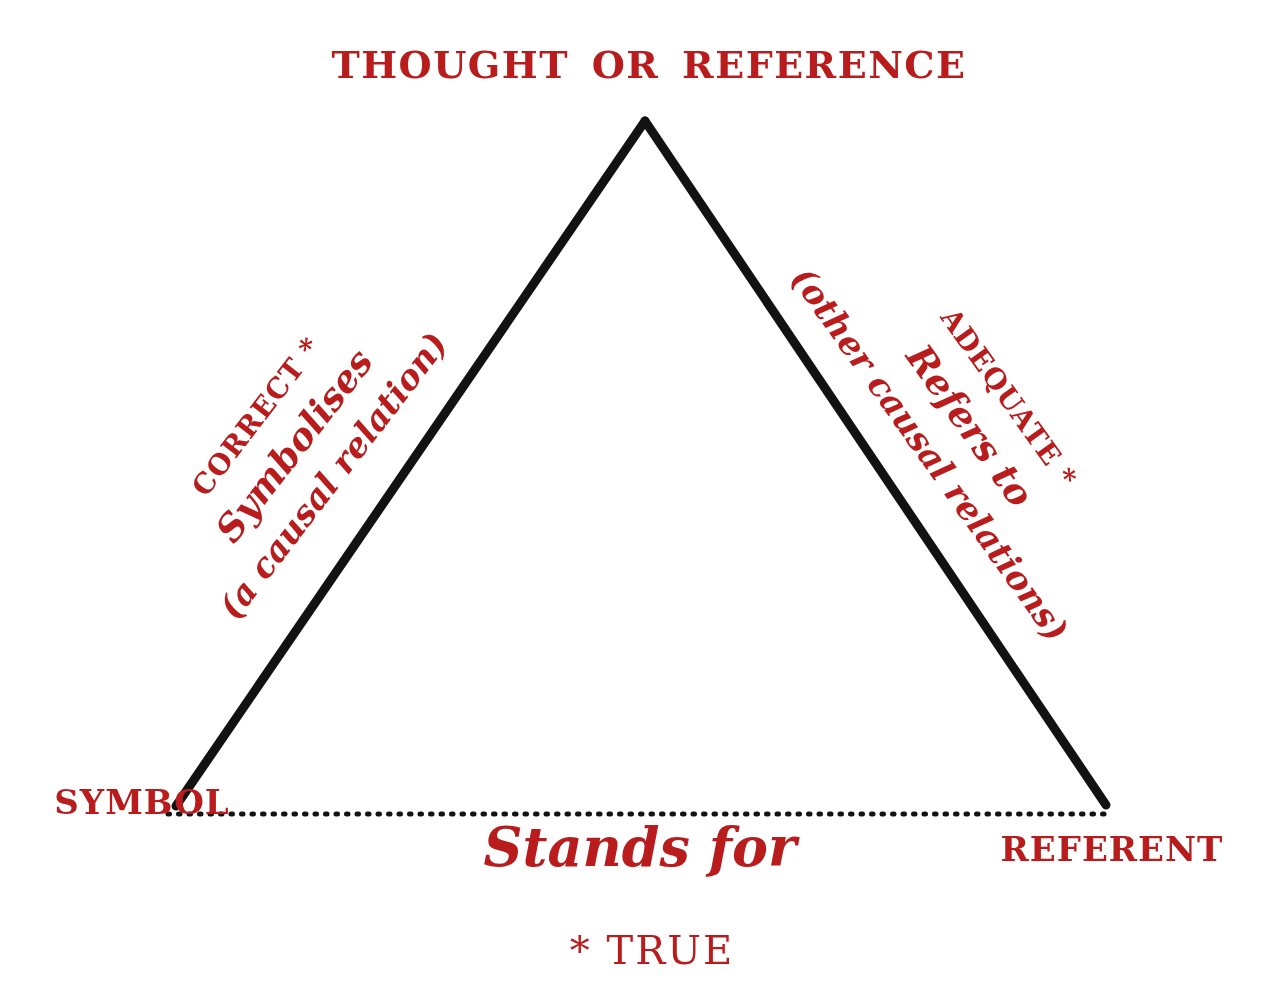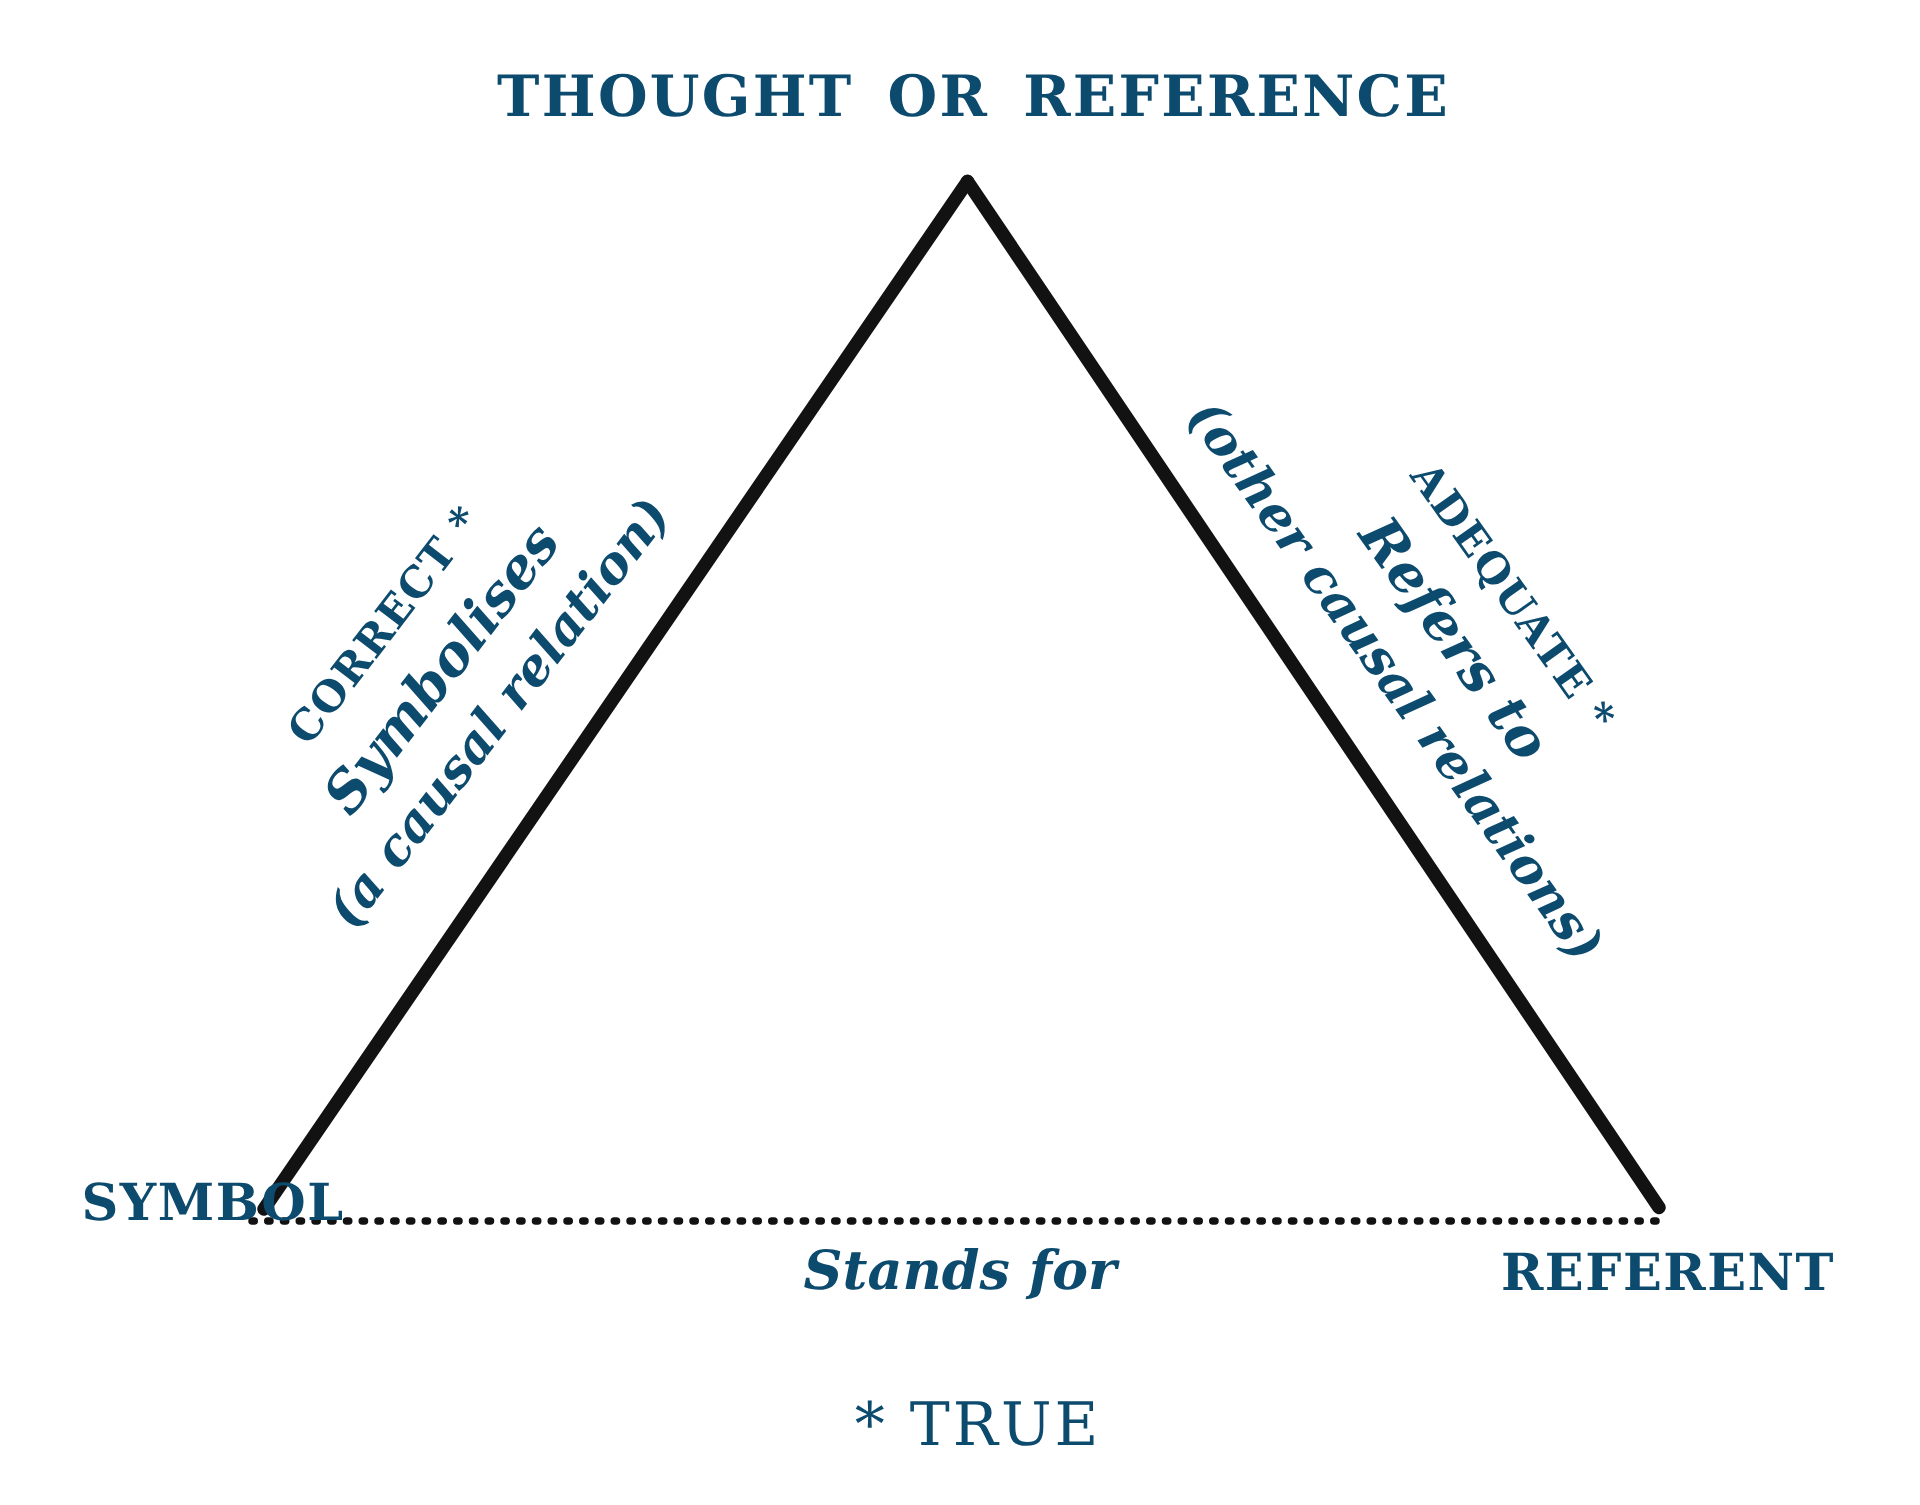--- a/index.html
+++ b/index.html
@@ -7,21 +7,21 @@
     padding: 0;
     background: #ffffff;
   }
   .page {
     position: relative;
     width: 1280px;
     height: 1003px;
     background: #ffffff;
     overflow: hidden;
     font-family: "DejaVu Serif", "Liberation Serif", serif;
-    color: #0c4a6e;
+    color: #b91c1c;
   }
   .abs {
     position: absolute;
     white-space: nowrap;
   }
   .centered {
     transform: translate(-50%, -50%);
   }
   svg.tri-lines {
     position: absolute;
@@ -45,21 +45,21 @@
   }
   .symbol-label   { left: 142px;  top: 802px; }
   .referent-label { left: 1112px; top: 849px; }
   .script {
     font-style: italic;
     font-weight: bold;
   }
   .stands-label {
     left: 640px;
     top: 847px;
-    font-size: 36px;
+    font-size: 54px;
   }
   .imputed-label {
     left: 637px;
     top: 900px;
     font-size: 42px;
     word-spacing: 4px;
   }
   .true-label {
     left: 652px;
     top: 950px;

